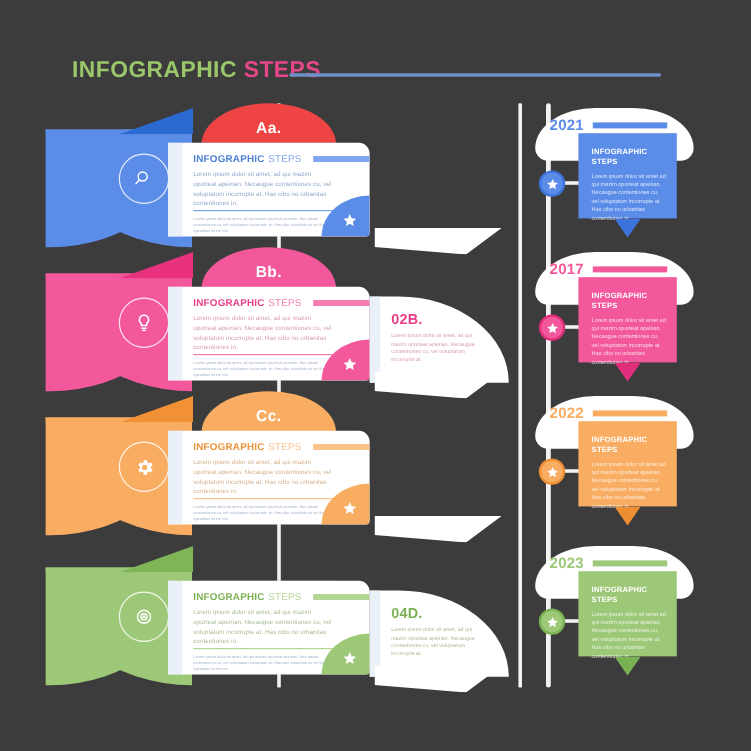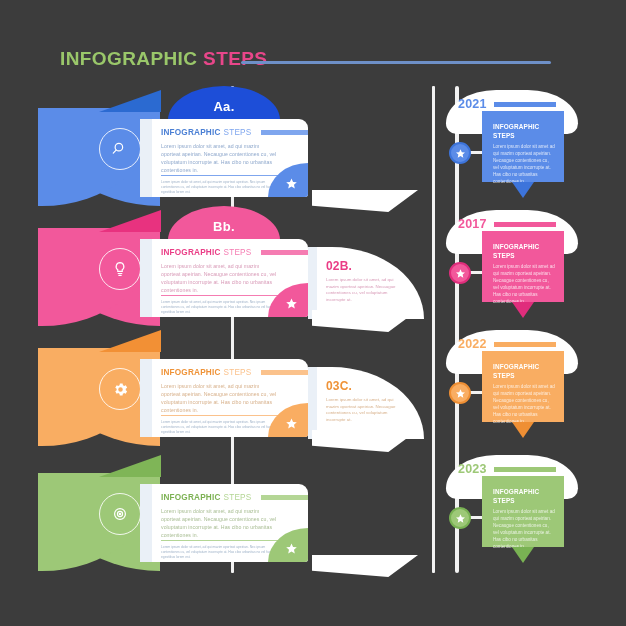--- a/index.html
+++ b/index.html
@@ -369,21 +369,21 @@
       <div class="step-row" style="top: 86px;">
         <div class="fan" style="background:#5b8ce8"></div>
         <div class="fan-inner" style="background:#5b8ce8"></div>
         <div class="fan-flap" style="background:#2b6ad1"></div>
         <div class="fan-icon">
           <svg width="18" height="18" viewBox="0 0 24 24" fill="none" stroke="#ffffff" stroke-width="1.6">
             <circle cx="10.5" cy="9.5" r="5"></circle>
             <line x1="6.8" y1="13.4" x2="3" y2="17.5" stroke-linecap="round"></line>
           </svg>
         </div>
-        <div class="tab" style="background:#1d4ed8">
+        <div class="tab" style="background:#ef4444">
           <span class="tab-label">Aa.</span>
         </div>
         <div class="tab-strip" style="background:#2b6ad1"></div>
         <div class="panel-tail"></div>
         <div class="card">
           <div class="card-shade"></div>
           <div class="card-head">
             <span class="ch1" style="color:#4a7fd4">INFOGRAPHIC</span>
             <span class="ch2" style="color:#7fa6ee">STEPS</span>
           </div>
@@ -438,26 +438,24 @@
       </div>
       <div class="step-row" style="top: 326px;">
         <div class="fan" style="background:#f9ad62"></div>
         <div class="fan-inner" style="background:#f9ad62"></div>
         <div class="fan-flap" style="background:#f29035"></div>
         <div class="fan-icon">
           <svg width="17" height="17" viewBox="0 0 24 24" fill="#ffffff">
             <path d="M19.4 13a7.6 7.6 0 0 0 0-2l2-1.6-1.9-3.3-2.4 1a7.5 7.5 0 0 0-1.7-1l-.4-2.6h-3.9l-.4 2.6c-.6.2-1.2.6-1.7 1l-2.4-1L4.6 9.4 6.6 11a7.6 7.6 0 0 0 0 2l-2 1.6 1.9 3.3 2.4-1c.5.4 1.1.7 1.7 1l.4 2.6h3.9l.4-2.6c.6-.3 1.2-.6 1.7-1l2.4 1 1.9-3.3-2-1.6zM12 15.2A3.2 3.2 0 1 1 12 8.8a3.2 3.2 0 0 1 0 6.4z"></path>
           </svg>
         </div>
+        <div class="tab" style="background:#f9ad62">
+          <span class="tab-label">Cc.</span>
+        </div>
         <div class="tab-strip" style="background:#f29035"></div>
-        <div class="panel">
-          <div class="panel-shade"></div>
-          <div class="panel-num" style="color:#ef9338">03C.</div>
-          <div class="panel-body" style="color:#d7b08a">Lorem ipsum dolor sit amet, ad qui mazim oporteat apeirian. Necaugue contentiones cu, vel voluptatum incorrupte at.</div>
-        </div>
         <div class="panel-tail"></div>
         <div class="card">
           <div class="card-shade"></div>
           <div class="card-head">
             <span class="ch1" style="color:#ef9338">INFOGRAPHIC</span>
             <span class="ch2" style="color:#fbc28c">STEPS</span>
           </div>
           <div class="head-bar" style="background:#fbc28c"></div>
           <div class="card-body" style="color:#d7b08a">Lorem ipsum dolor sit amet, ad qui mazim oporteat apeirian. Necaugue contentiones cu, vel voluptatum incorrupte at. Has cibo no urbanitas contentiones in.</div>
           <div class="card-div" style="background:#fbc28c"></div>
@@ -474,20 +472,25 @@
         <div class="fan-inner" style="background:#9dc877"></div>
         <div class="fan-flap" style="background:#7fb557"></div>
         <div class="fan-icon">
           <svg width="18" height="18" viewBox="0 0 24 24" fill="none" stroke="#ffffff" stroke-width="1.6">
             <circle cx="12" cy="12" r="7.2"></circle>
             <circle cx="12" cy="12" r="3.4"></circle>
             <circle cx="12" cy="12" r="0.9" fill="#ffffff"></circle>
           </svg>
         </div>
         <div class="tab-strip" style="background:#7fb557"></div>
+        <div class="panel">
+          <div class="panel-shade"></div>
+          <div class="panel-num" style="color:#7cb153">04D.</div>
+          <div class="panel-body" style="color:#a8bd93">Lorem ipsum dolor sit amet, ad qui mazim oporteat apeirian. Necaugue contentiones cu, vel voluptatum incorrupte at.</div>
+        </div>
         <div class="panel-tail"></div>
         <div class="card">
           <div class="card-shade"></div>
           <div class="card-head">
             <span class="ch1" style="color:#7cb153">INFOGRAPHIC</span>
             <span class="ch2" style="color:#b4d695">STEPS</span>
           </div>
           <div class="head-bar" style="background:#b4d695"></div>
           <div class="card-body" style="color:#a8bd93">Lorem ipsum dolor sit amet, ad qui mazim oporteat apeirian. Necaugue contentiones cu, vel voluptatum incorrupte at. Has cibo no urbanitas contentiones in.</div>
           <div class="card-div" style="background:#b4d695"></div>

